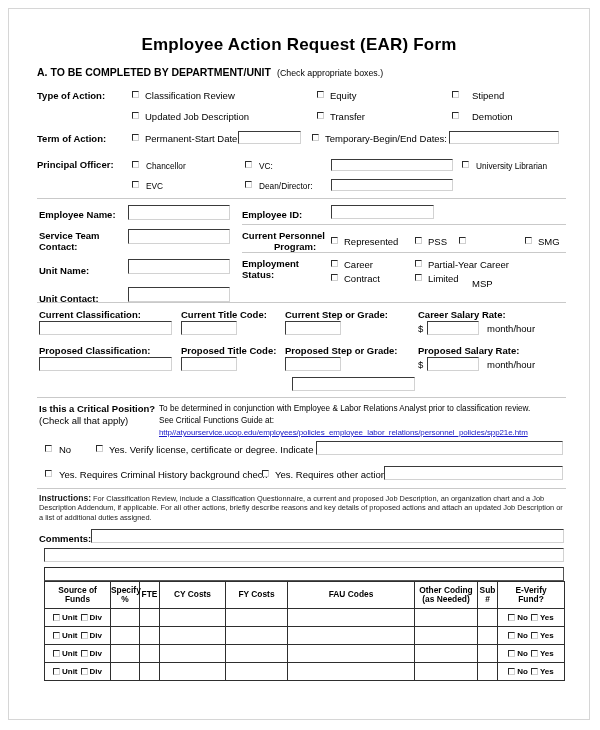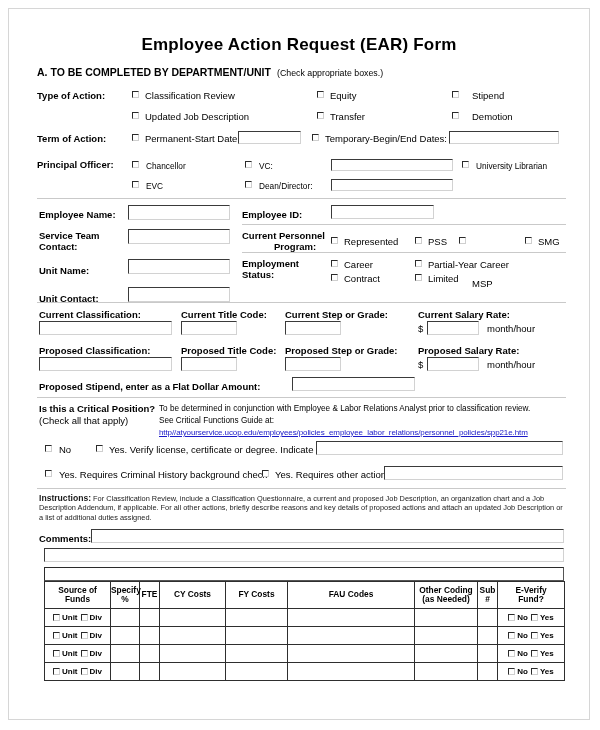--- a/index.html
+++ b/index.html
@@ -214,40 +214,39 @@
 
   <div class="lbl" style="left:30px;top:300px;">Current Classification:</div>
   <div class="fld" style="left:30px;top:312px;width:133px;height:14px;"></div>
 
   <div class="lbl" style="left:172px;top:300px;">Current Title Code:</div>
   <div class="fld" style="left:172px;top:312px;width:56px;height:14px;"></div>
 
   <div class="lbl" style="left:276px;top:300px;">Current Step or Grade:</div>
   <div class="fld" style="left:276px;top:312px;width:56px;height:14px;"></div>
 
-  <div class="lbl" style="left:409px;top:300px;">Current Salary Rate:</div>
+  <div class="lbl" style="left:409px;top:300px;">Career Salary Rate:</div>
   <div class="lbl reg" style="left:409px;top:314px;">$</div>
   <div class="fld" style="left:418px;top:312px;width:52px;height:14px;"></div>
   <div class="lbl reg" style="left:478px;top:314px;">month/hour</div>
 
   <div class="lbl" style="left:30px;top:336px;">Proposed Classification:</div>
   <div class="fld" style="left:30px;top:348px;width:133px;height:14px;"></div>
 
   <div class="lbl" style="left:172px;top:336px;">Proposed Title Code:</div>
   <div class="fld" style="left:172px;top:348px;width:56px;height:14px;"></div>
 
   <div class="lbl" style="left:276px;top:336px;">Proposed Step or Grade:</div>
   <div class="fld" style="left:276px;top:348px;width:56px;height:14px;"></div>
 
   <div class="lbl" style="left:409px;top:336px;">Proposed Salary Rate:</div>
   <div class="lbl reg" style="left:409px;top:350px;">$</div>
   <div class="fld" style="left:418px;top:348px;width:52px;height:14px;"></div>
   <div class="lbl reg" style="left:478px;top:350px;">month/hour</div>
 
-  <div class="lbl" style="left:30px;top:372px;">Proposed Stipend, enter as a Flat Dollar Amount:</div>
   <div class="fld" style="left:283px;top:368px;width:123px;height:14px;"></div>
 
   <div class="hr" style="left:28px;top:388px;width:529px;"></div>
 
   <div class="lbl" style="left:30px;top:394px;">Is this a Critical Position?</div>
   <div class="lbl reg" style="left:30px;top:406px;">(Check all that apply)</div>
   <div class="lbl reg" style="left:150px;top:394px;font-size:8.2px;">To be determined in conjunction with Employee &amp; Labor Relations Analyst prior to classification review.</div>
   <div class="lbl reg" style="left:150px;top:406px;font-size:8.2px;">See Critical Functions Guide at:</div>
   <a class="link" style="left:150px;top:419px;" href="#">http//atyourservice.ucop.edu/employees/policies_employee_labor_relations/personnel_policies/spp21e.htm</a>
 

